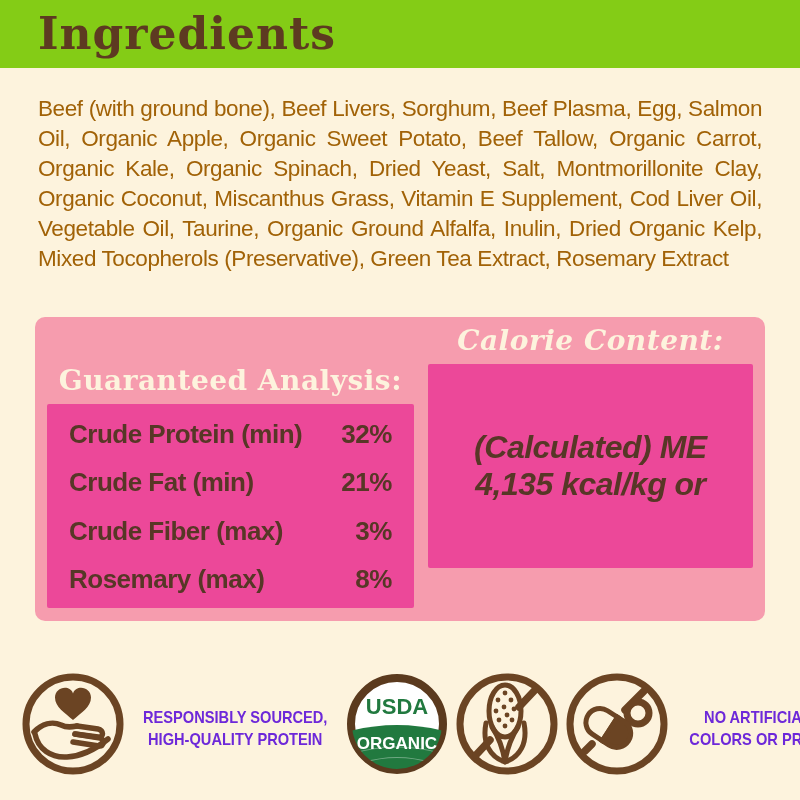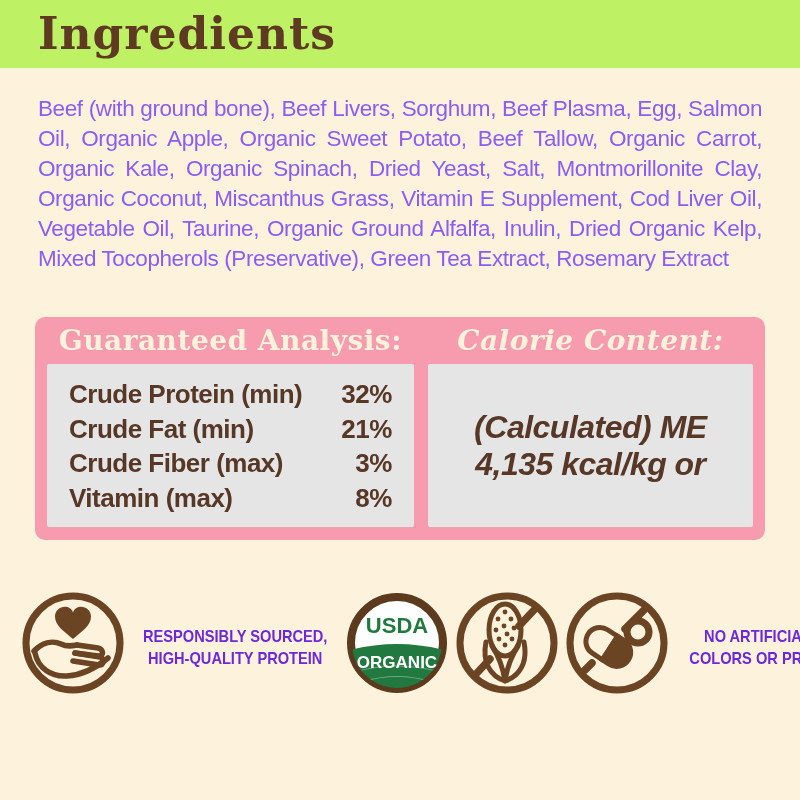--- a/index.html
+++ b/index.html
@@ -4,54 +4,54 @@
 <style>
   html,body{margin:0;padding:0;}
   body{
     width:800px;height:800px;overflow:hidden;
     background:#fdf3dd;
     font-family:"Liberation Sans",sans-serif;
     color:#4e3827;
   }
   
   .title-bar{
-    height:68px;background:#bef264;
+    height:68px;background:#84cc16;
     display:flex;align-items:center;
   }
   .title-bar h1{
     margin:0 0 0 38px;
     font-family:"DejaVu Serif","Liberation Serif",serif;
     font-weight:700;font-size:44px;line-height:1;
     color:#5d3a21;letter-spacing:1px;
   }
   
   .ingredients{
     margin:26px 38px 0 38px;
     font-size:22.5px;line-height:30px;
     letter-spacing:-0.4px;
     text-align:justify;
-    color:#8b5cf6;font-weight:500;
+    color:#a16207;font-weight:500;
   }
   
   .pink-box{
     margin:43px 35px 0 35px;
     background:#f69cae;border-radius:10px;
     padding:0 12px 13px 12px;
   }
   .box-cols{display:flex;gap:14px;}
   .box-col{display:flex;flex-direction:column;}
-  .box-col.left{flex:53 0 0;}
+  .box-col.left{flex:53 0 0;margin-top:40px;}
   .box-col.right{flex:47 0 0;font-style:italic;}
   .box-header{
     height:47px;display:flex;align-items:center;justify-content:center;
     font-family:"DejaVu Serif","Liberation Serif",serif;
     font-weight:700;font-size:28px;color:#fdf3dd;letter-spacing:0.5px;
   }
   .box-panel{
-    background:#e5e5e5;height:163px;border-radius:2px;
+    background:#ec4899;height:204px;border-radius:2px;
   }
   .ga-table{
     box-sizing:border-box;height:100%;
     padding:15px 22px 13px 22px;
     display:flex;flex-direction:column;justify-content:space-between;
   }
   .ga-row{
     display:flex;justify-content:space-between;align-items:baseline;
     font-weight:700;font-size:26px;color:#573726;letter-spacing:-0.5px;
   }
@@ -101,21 +101,21 @@
           </div>
           <div class="ga-row">
             <span>Crude Fat (min)</span>
             <span>21%</span>
           </div>
           <div class="ga-row">
             <span>Crude Fiber (max)</span>
             <span>3%</span>
           </div>
           <div class="ga-row">
-            <span>Vitamin (max)</span>
+            <span>Rosemary (max)</span>
             <span>8%</span>
           </div>
         </div>
       </div>
     </div>
     <div class="box-col right">
       <div class="box-header">Calorie Content:</div>
       <div class="box-panel">
         <div class="cal-panel">
           <div class="cal-line">(Calculated) ME</div>

